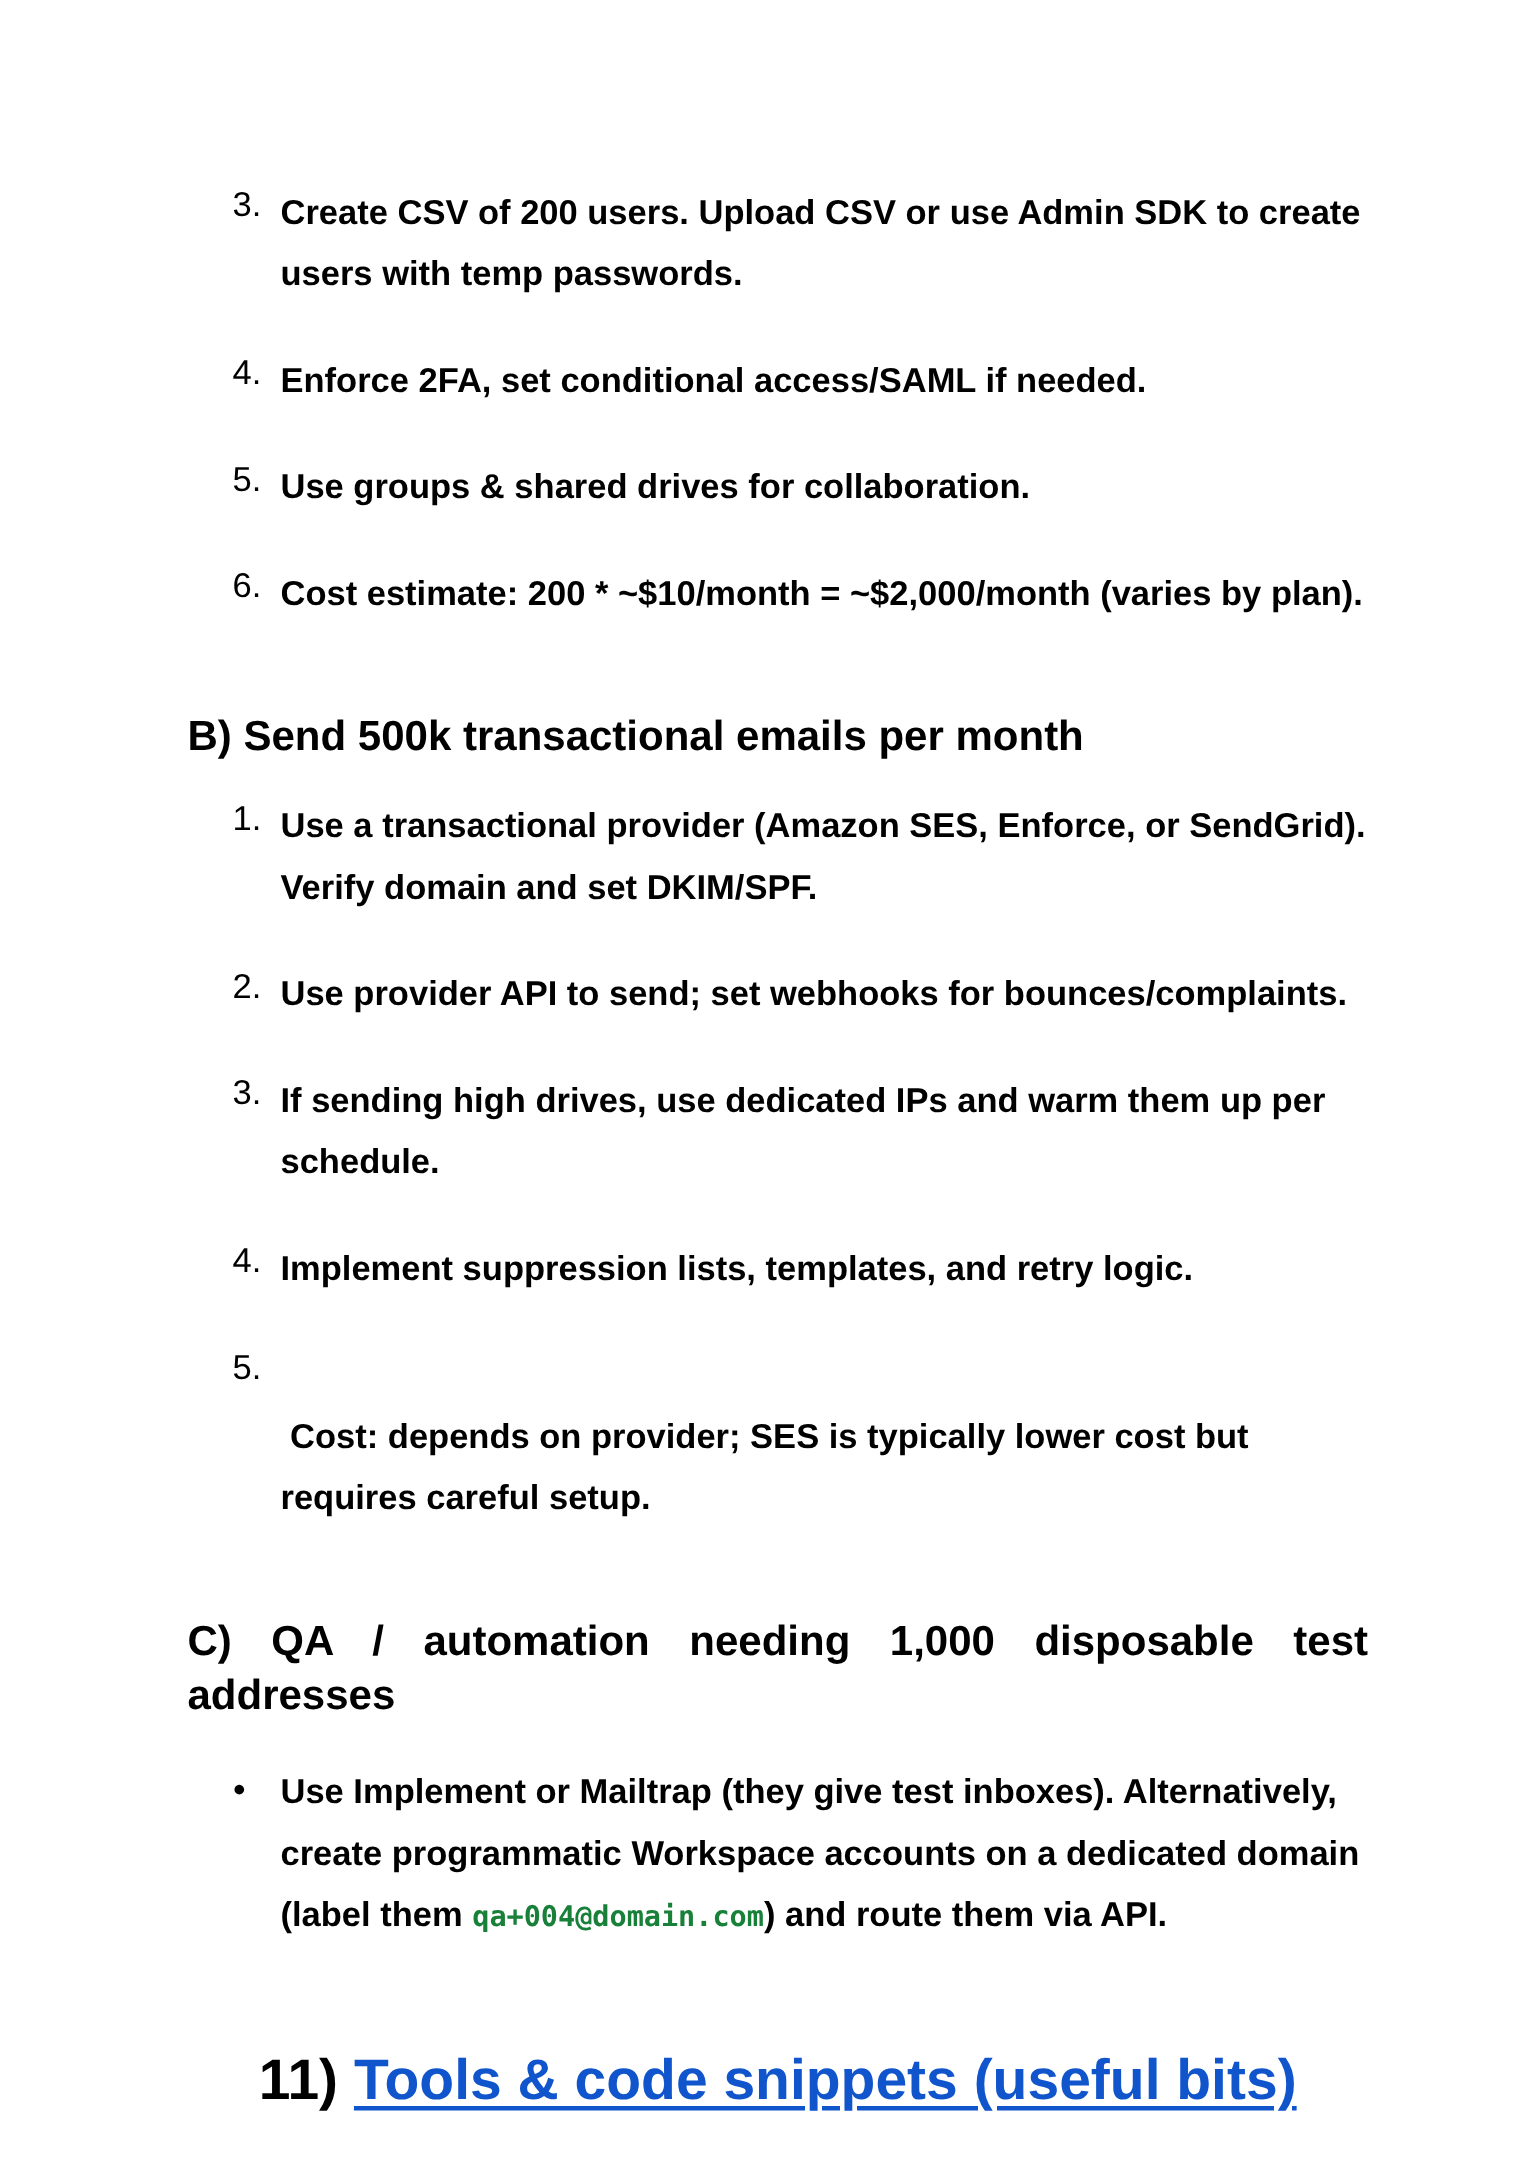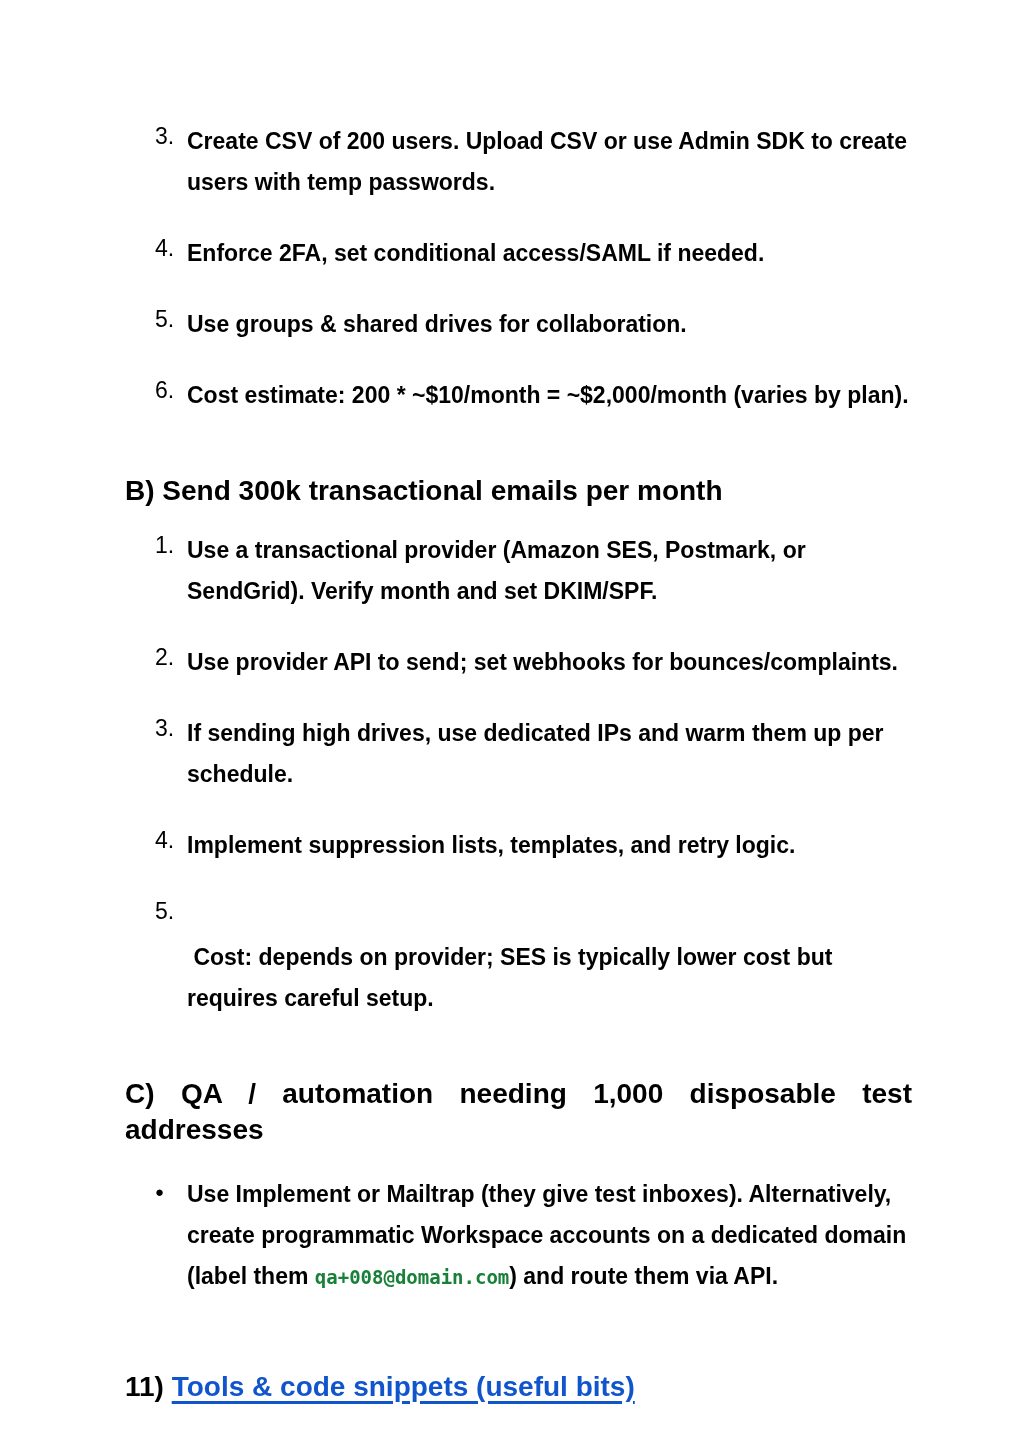--- a/index.html
+++ b/index.html
@@ -36,22 +36,22 @@
     color:#000;
     font-weight:bold;
   }
   
   .h2 {
     font-size:28px; line-height:36px; font-weight:bold;
     margin:57px 0 0 0; color:#000;
   }
   .h2.justify { text-align:justify; }
   .h1 {
-    font-size:28px; line-height:49px; font-weight:bold;
-    margin:64px 0 0 0; color:#000;
+    font-size:38px; line-height:49px; font-weight:bold;
+    margin:64px 0 0 0; color:#000;text-align:center;
   }
   .h1 a.doc-link {
     color:#1155cc;
     text-decoration:underline;
     text-decoration-thickness:3px;
     text-underline-offset:5px;
     cursor:pointer;
   }
   .h3 {
     font-size:28px; line-height:36px; font-weight:bold;
@@ -79,25 +79,25 @@
   </div>
   <div class="li">
     <span class="num">5.</span>
     <span class="txt">Use groups &amp; shared drives for collaboration.</span>
   </div>
   <div class="li">
     <span class="num">6.</span>
     <span class="txt">Cost estimate: 200 * ~$10/month = ~$2,000/month (varies by plan).</span>
   </div>
 
-  <div class="h2">B) Send 300k transactional emails per month</div>
+  <div class="h2">B) Send 500k transactional emails per month</div>
 
   <div class="li after-heading">
     <span class="num">1.</span>
-    <span class="txt">Use a transactional provider (Amazon SES, Postmark, or SendGrid). Verify month and set DKIM/SPF.</span>
+    <span class="txt">Use a transactional provider (Amazon SES, Enforce, or SendGrid). Verify domain and set DKIM/SPF.</span>
   </div>
   <div class="li">
     <span class="num">2.</span>
     <span class="txt">Use provider API to send; set webhooks for bounces/complaints.</span>
   </div>
   <div class="li">
     <span class="num">3.</span>
     <span class="txt">If sending high drives, use dedicated IPs and warm them up per schedule.</span>
   </div>
   <div class="li">
@@ -106,20 +106,20 @@
   </div>
   <div class="li">
     <span class="num">5.</span>
     <span class="txt"><br><span>&nbsp;Cost: depends on provider; SES is typically lower cost but requires careful setup.</span></span>
   </div>
 
   <div class="h2 justify">C) QA / automation needing 1,000 disposable test addresses</div>
 
   <div class="li after-heading-c">
     <span class="num"><span class="dot">●</span></span>
-    <span class="txt"><span>Use Implement or Mailtrap (they give test inboxes). Alternatively, create programmatic Workspace accounts on a dedicated domain (label them </span><span class="code">qa+008@domain.com</span><span>) and route them via API.</span></span>
+    <span class="txt"><span>Use Implement or Mailtrap (they give test inboxes). Alternatively, create programmatic Workspace accounts on a dedicated domain (label them </span><span class="code">qa+004@domain.com</span><span>) and route them via API.</span></span>
   </div>
 
   <div class="h1"><span>11) </span><a class="doc-link">Tools &amp; code snippets (useful bits)</a></div>
 
   <div class="h3">Example: verify DKIM/SPF on Linux (dig)</div>
 
 </div>
 
 </body></html>

